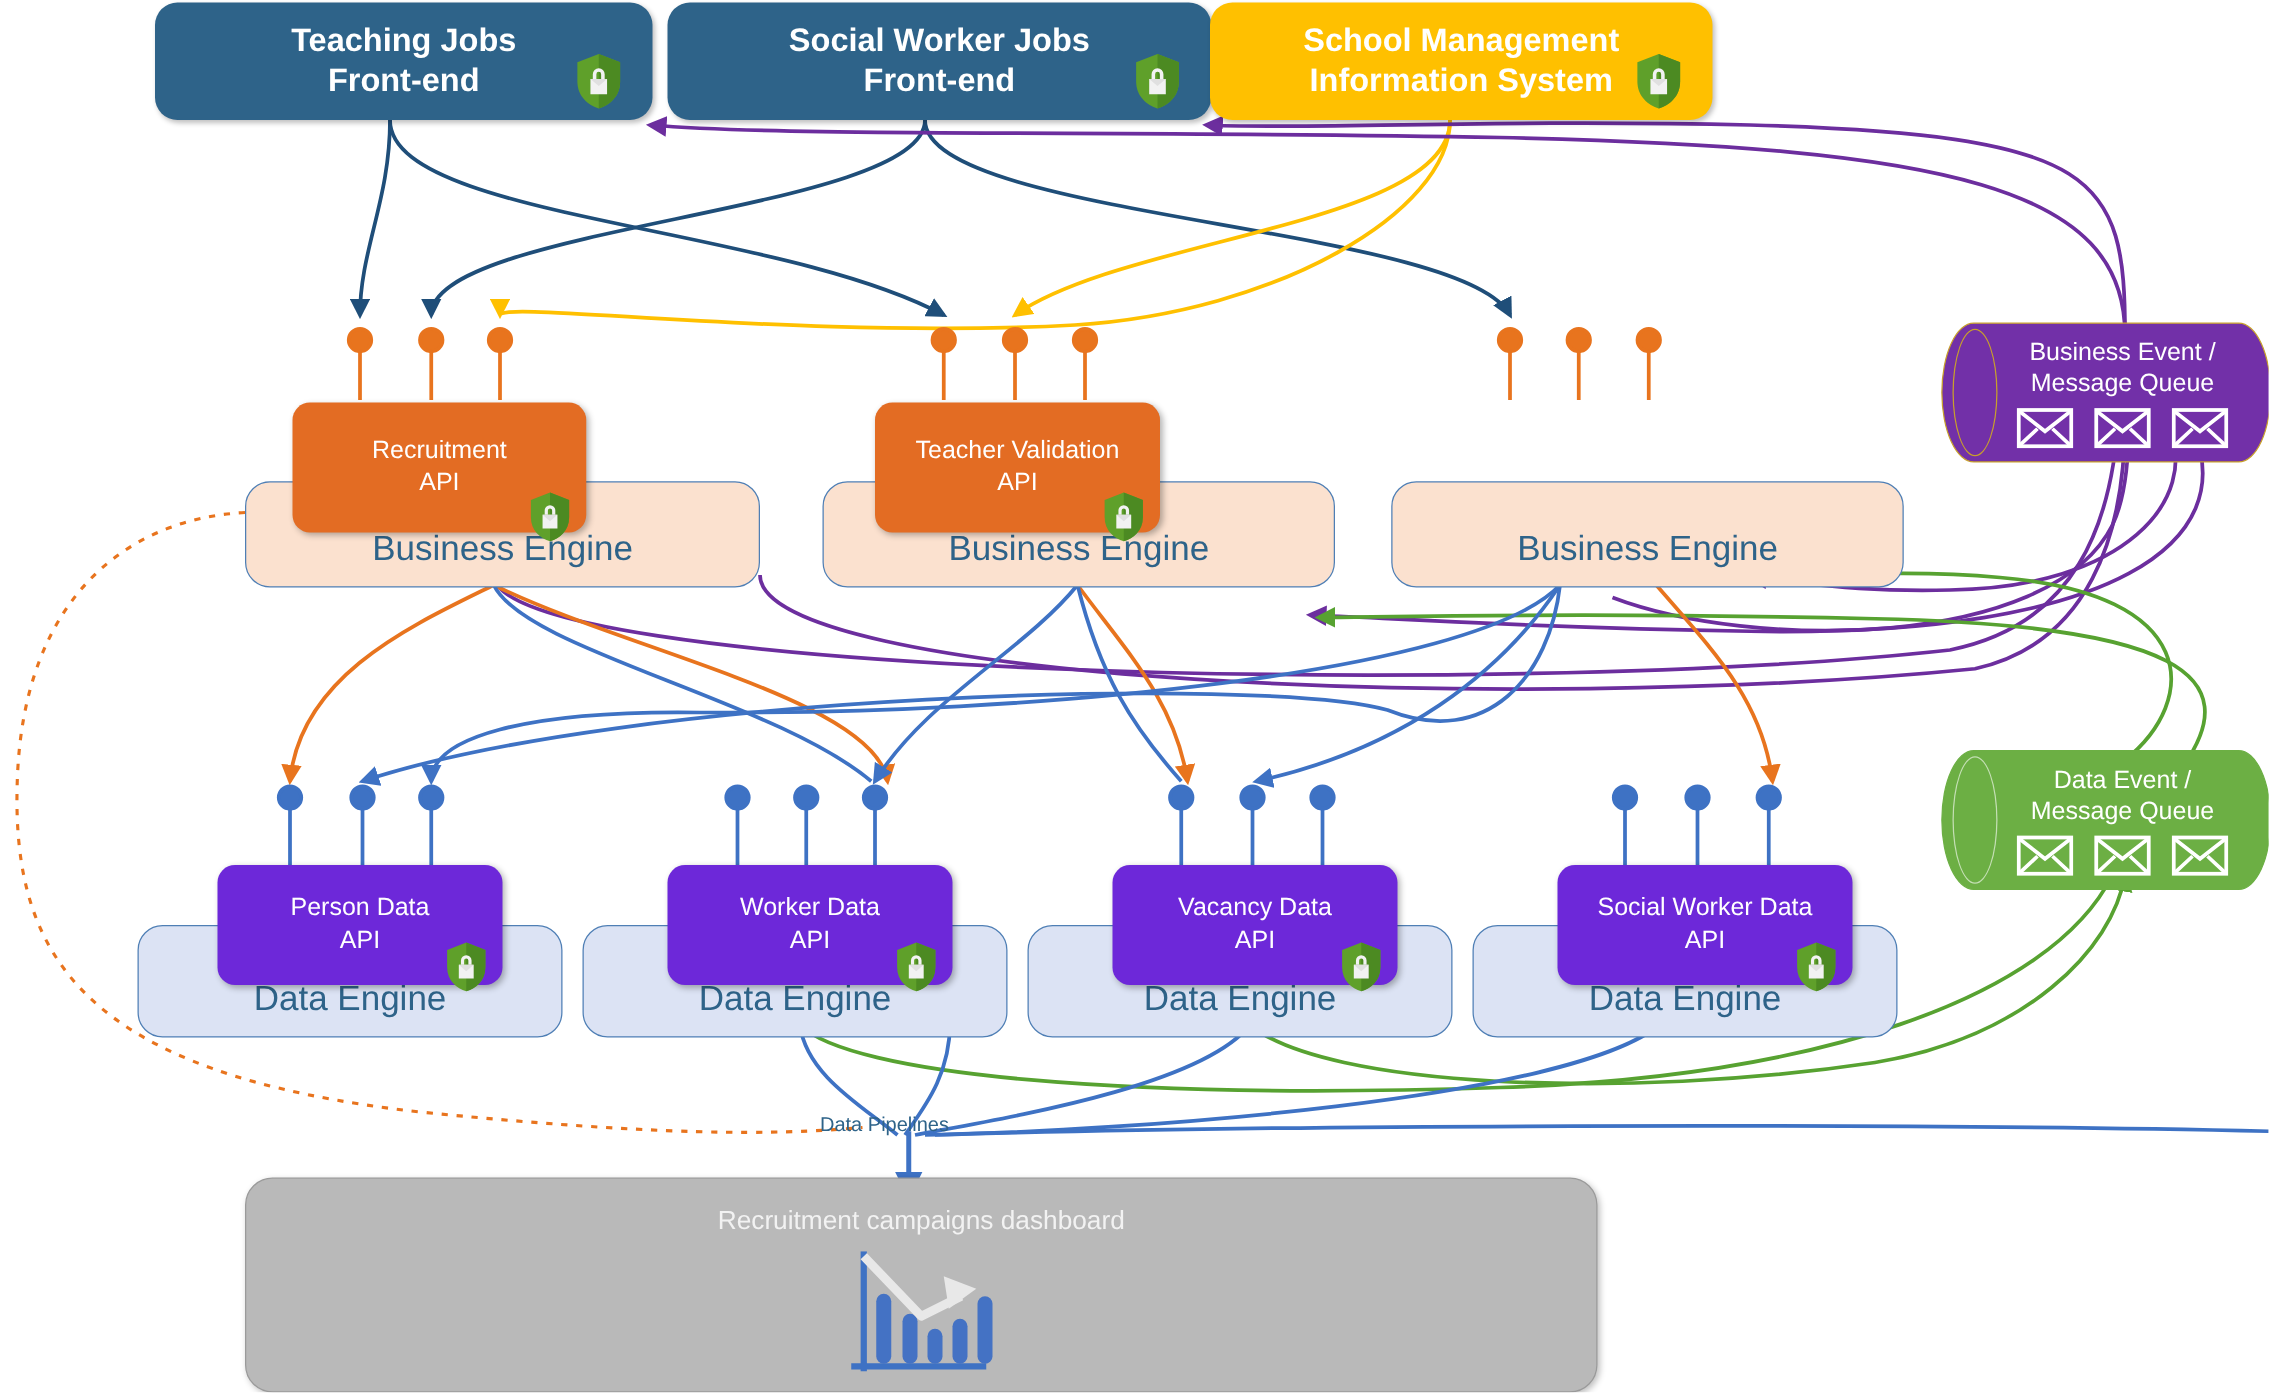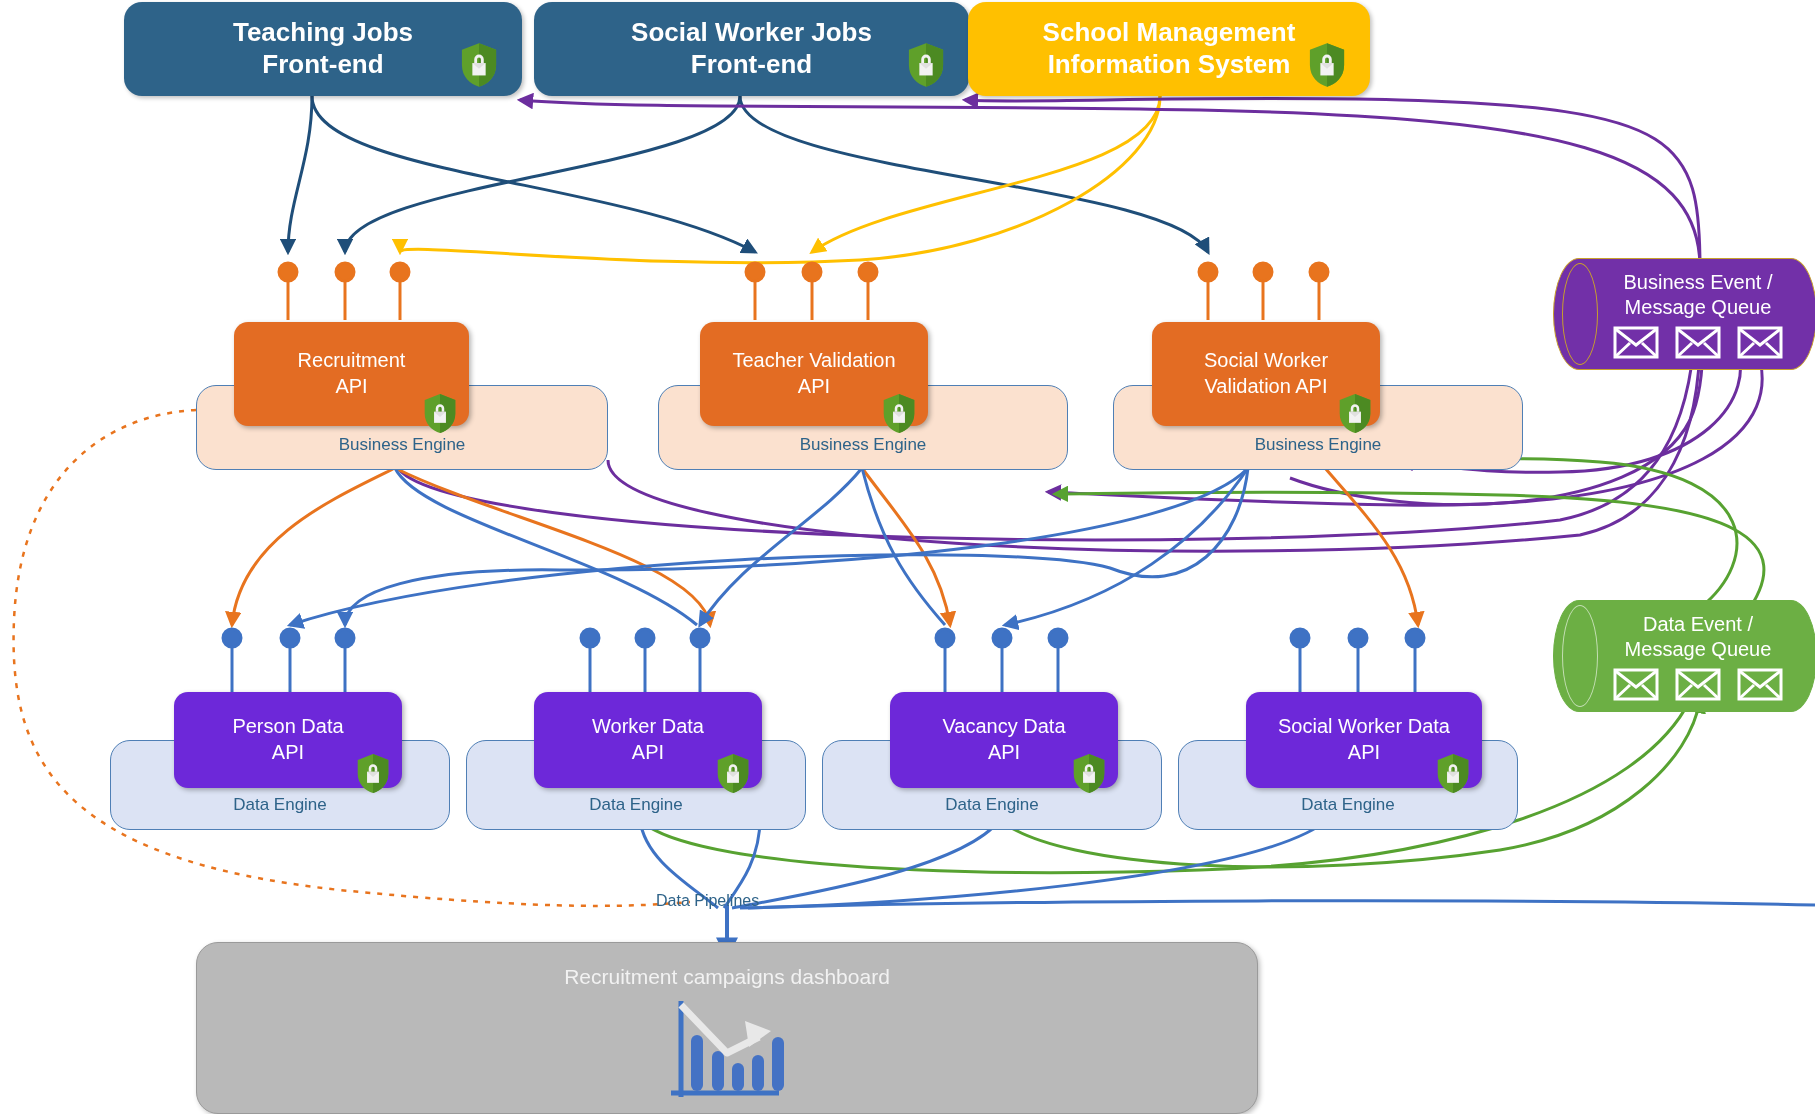--- a/index.html
+++ b/index.html
@@ -18,21 +18,21 @@
     line-height:1.22;
     box-shadow:2px 2px 4px rgba(0,0,0,.25);
   }
   .fe-blue{background:#2E6389;}
   .fe-gold{background:#FFC000;}
 
   
   .engine{
     border-radius:20px;
     border:1px solid #4f7fb5;
-    font-size:17px;
+    font-size:28px;
     align-items:flex-end;
     padding-bottom:14px;
   }
   .engine-business{background:#FBE1CF;color:#2E6389;}
   .engine-data{background:#DCE3F4;color:#2E6389;}
 
   
   .api{
     border-radius:14px;
     color:#fff;
@@ -250,33 +250,20 @@
     </div>
     <svg class="shield small" style="right:12px;bottom:-8px;" viewBox="0 0 40 48">
       <path d="M20 1 L38 8 V24 C38 37 29 44 20 47 C11 44 2 37 2 24 V8 Z" fill="#5FA02A"></path>
       <path d="M20 1 L38 8 V24 C38 37 29 44 20 47 Z" fill="#4C8A22"></path>
       <path d="M13 22 h14 v13 h-14 z" fill="#f2f2f2"></path>
       <path d="M15 22 v-4 a5 5 0 0 1 10 0 v4 h-3 v-4 a2 2 0 0 0 -4 0 v4 z" fill="#f2f2f2"></path>
       <path d="M13 22 l7 6 l7 -6 z" fill="#e0e0e0"></path>
     </svg>
   </div>
 
-  <div class="node api api-orange" style="left:1152px;top:322px;width:228px;height:104px;">
-    <div class="lbl">
-      <div>Social Worker</div>
-      <div>Validation API</div>
-    </div>
-    <svg class="shield small" style="right:8px;bottom:-8px;" viewBox="0 0 40 48">
-      <path d="M20 1 L38 8 V24 C38 37 29 44 20 47 C11 44 2 37 2 24 V8 Z" fill="#5FA02A"></path>
-      <path d="M20 1 L38 8 V24 C38 37 29 44 20 47 Z" fill="#4C8A22"></path>
-      <path d="M13 22 h14 v13 h-14 z" fill="#f2f2f2"></path>
-      <path d="M15 22 v-4 a5 5 0 0 1 10 0 v4 h-3 v-4 a2 2 0 0 0 -4 0 v4 z" fill="#f2f2f2"></path>
-      <path d="M13 22 l7 6 l7 -6 z" fill="#e0e0e0"></path>
-    </svg>
-  </div>
 
   <div class="node engine engine-data" style="left:110px;top:740px;width:340px;height:90px;">
     <span>Data Engine</span>
   </div>
   <div class="node engine engine-data" style="left:466px;top:740px;width:340px;height:90px;">
     <span>Data Engine</span>
   </div>
   <div class="node engine engine-data" style="left:822px;top:740px;width:340px;height:90px;">
     <span>Data Engine</span>
   </div>
@@ -417,21 +404,21 @@
       <svg width="46" height="33" viewBox="0 0 46 33">
         <rect x="2" y="2" width="42" height="29" fill="none" stroke="#fff" stroke-width="3"></rect>
         <path d="M2.5,3 L23,19 L43.5,3" fill="none" stroke="#fff" stroke-width="3"></path>
         <path d="M2.5,30.5 L17,17 M43.5,30.5 L29,17" fill="none" stroke="#fff" stroke-width="3"></path>
       </svg>
     </div>
   </div>
 
   <div class="pipelabel" style="left:656px;top:892px;">Data Pipelines</div>
 
-  <div class="dashboard" style="left:196px;top:942px;width:1060px;height:170px;">
+  <div class="dashboard" style="left:196px;top:942px;width:1060px;height:170px;padding-left:20px;">
     <div class="dash-title">Recruitment campaigns dashboard</div>
     <svg style="position:absolute;left:50%;top:58px;transform:translateX(-50%);" width="120" height="108" viewBox="0 0 120 108">
       <path d="M14,0 L14,96 M4,92 L112,92" stroke="#3E72C4" stroke-width="5" fill="none"></path>
       <g fill="#4472C4">
         <rect x="24" y="34" width="12" height="56" rx="6"></rect>
         <rect x="45" y="50" width="12" height="40" rx="6"></rect>
         <rect x="65" y="62" width="12" height="28" rx="6"></rect>
         <rect x="85" y="54" width="12" height="36" rx="6"></rect>
         <rect x="105" y="36" width="12" height="54" rx="6"></rect>
       </g>

